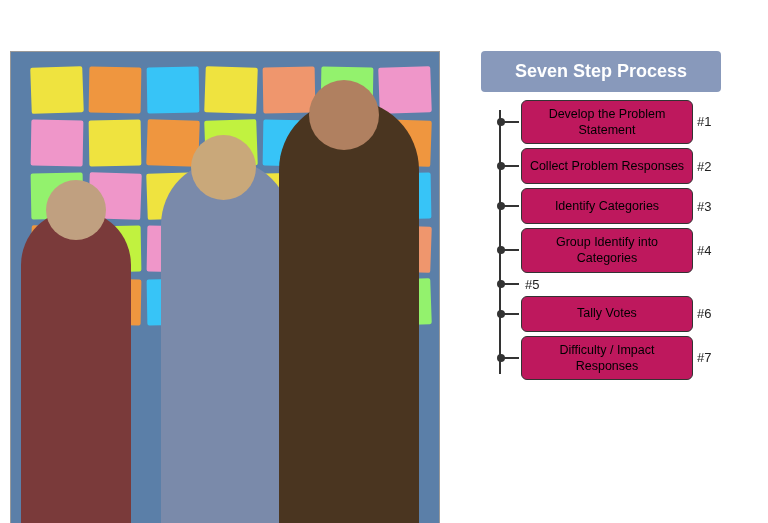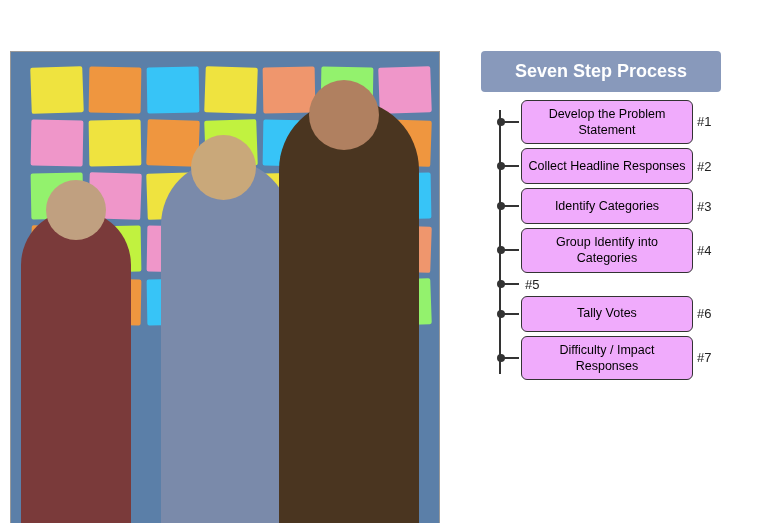--- a/index.html
+++ b/index.html
@@ -185,21 +185,21 @@
     .step-dot {
       width: 8px;
       height: 8px;
       border-radius: 50%;
       background: #333;
       z-index: 2;
       flex-shrink: 0;
     }
     .step-box {
       flex: 1;
-      background: #f0abfc;
+      background: #be185d;
       border: 1.5px solid #333;
       border-radius: 6px;
       text-align: center;
       padding: 5px 6px;
       font-size: 12.5px;
       line-height: 1.3;
       min-height: 36px;
       display: flex;
       align-items: center;
       justify-content: center;
@@ -282,21 +282,21 @@
           <div class="step-connector">
             <div class="step-dot"></div>
           </div>
           <div class="step-box">Develop the Problem Statement</div>
           <div class="step-number">#1</div>
         </div>
         <div class="step-row">
           <div class="step-connector">
             <div class="step-dot"></div>
           </div>
-          <div class="step-box">Collect Headline Responses</div>
+          <div class="step-box">Collect Problem Responses</div>
           <div class="step-number">#2</div>
         </div>
         <div class="step-row">
           <div class="step-connector">
             <div class="step-dot"></div>
           </div>
           <div class="step-box">Identify Categories</div>
           <div class="step-number">#3</div>
         </div>
         <div class="step-row">

